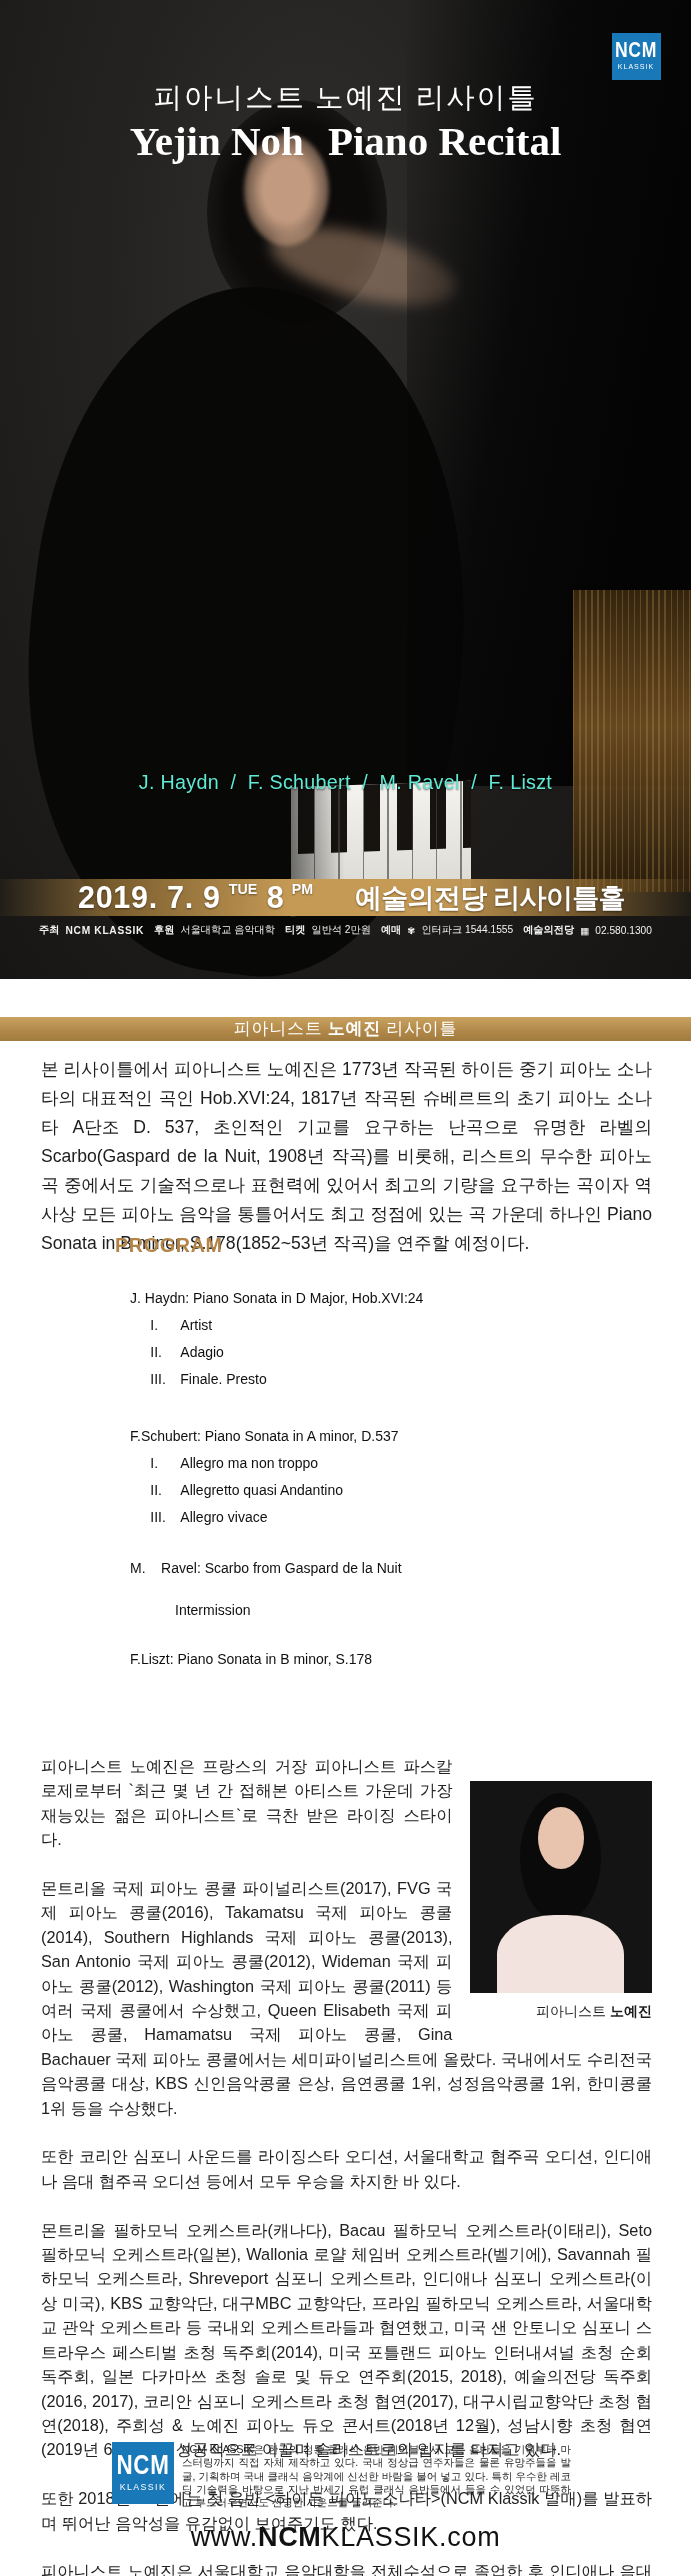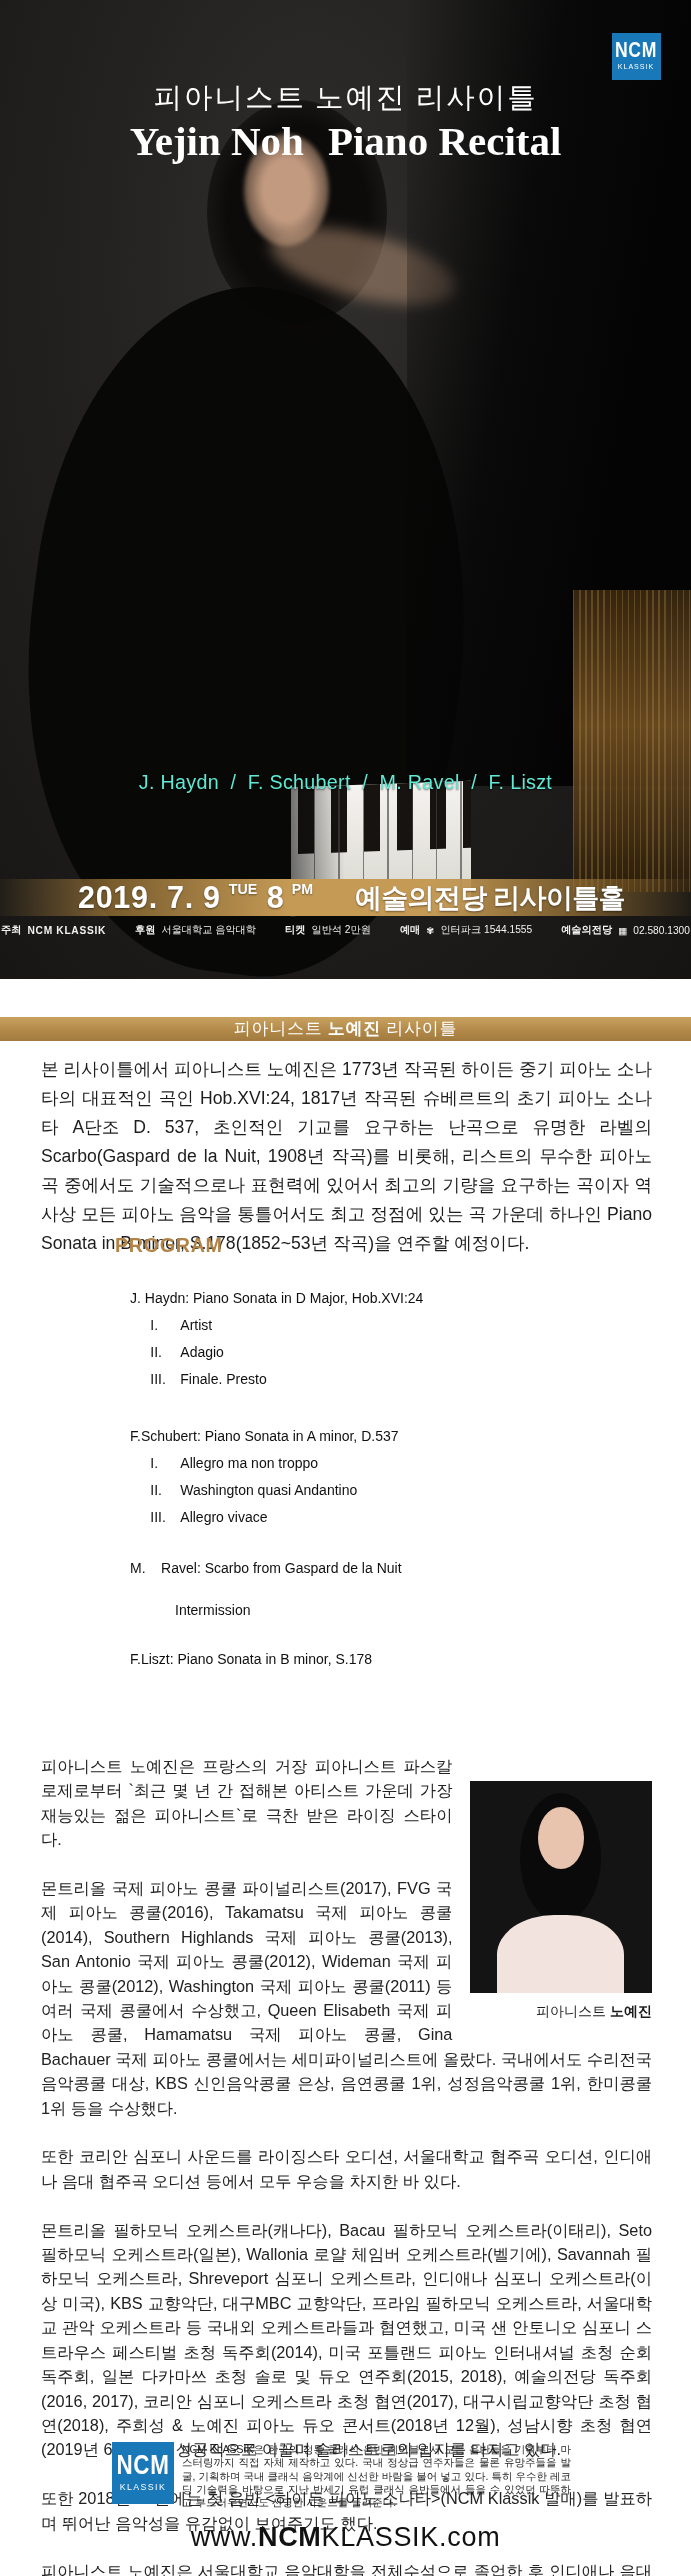--- a/index.html
+++ b/index.html
@@ -45,21 +45,21 @@
 
   .date-band { position:absolute; left:0; top:879px; width:100%; height:37px; z-index:5;
     background:linear-gradient(90deg, rgba(110,85,40,0.10) 0%, rgba(165,125,60,0.72) 16%, #c59a55 42%, #c59a55 62%, rgba(150,112,52,0.72) 84%, rgba(85,65,32,0.15) 100%);
     display:flex; align-items:center; padding-left:78px; }
   .date-band .d-date { color:#fff; font-weight:bold; font-size:30.5px; letter-spacing:0.7px; text-shadow:0 1.4px 2px rgba(0,0,0,0.45); }
   .date-band .d-sup { color:#fff; font-weight:bold; font-size:14.2px; position:relative; top:-8.8px; margin-left:8.1px; text-shadow:0 1.4px 2px rgba(0,0,0,0.45); }
   .date-band .d-hour { color:#fff; font-weight:bold; font-size:30.5px; margin-left:9.5px; text-shadow:0 1.4px 2px rgba(0,0,0,0.45); }
   .date-band .d-venue { color:#fff; font-weight:bold; font-size:27px; margin-left:42px; letter-spacing:-0.7px; text-shadow:0 1.4px 2px rgba(0,0,0,0.45); }
 
   .credits { position:absolute; left:0; top:923px; width:100%; z-index:5;
-    display:flex; justify-content:center; align-items:center; gap:29px; color:#f2f2f2; font-size:10.2px; }
+    display:flex; justify-content:center; align-items:center; gap:10px; color:#f2f2f2; font-size:10.2px; }
   .credit { display:flex; align-items:center; gap:6.1px; white-space:nowrap; }
   .credit .c-label { font-weight:bold; }
   .credit .c-logo { letter-spacing:0.7px; font-weight:bold; }
   .credit .c-icon { font-size:9.5px; color:#fff; }
 
   
   .gold-bar { position:absolute; left:0; top:1017px; width:100%; height:24.4px;
     background:linear-gradient(180deg,#c9a260 0%, #b28949 55%, #a07a3e 100%);
     text-align:center; color:#ffffff; font-size:17px; line-height:24.4px; letter-spacing:0.7px; }
   .gold-bar .s-name { font-weight:bold; }
@@ -198,21 +198,21 @@
 
     <div class="p-item p-gap1">
       <div class="p-composer">F.Schubert: Piano Sonata in A minor, D.537</div>
       <div class="p-movements">
         <div class="p-move">
           <span class="p-num">I.</span>
           <span>Allegro ma non troppo</span>
         </div>
         <div class="p-move">
           <span class="p-num">II.</span>
-          <span>Washington quasi Andantino</span>
+          <span>Allegretto quasi Andantino</span>
         </div>
         <div class="p-move">
           <span class="p-num">III.</span>
           <span>Allegro vivace</span>
         </div>
       </div>
     </div>
 
     <div class="p-item p-gap2">
       <div class="p-composer">M.    Ravel: Scarbo from Gaspard de la Nuit</div>

